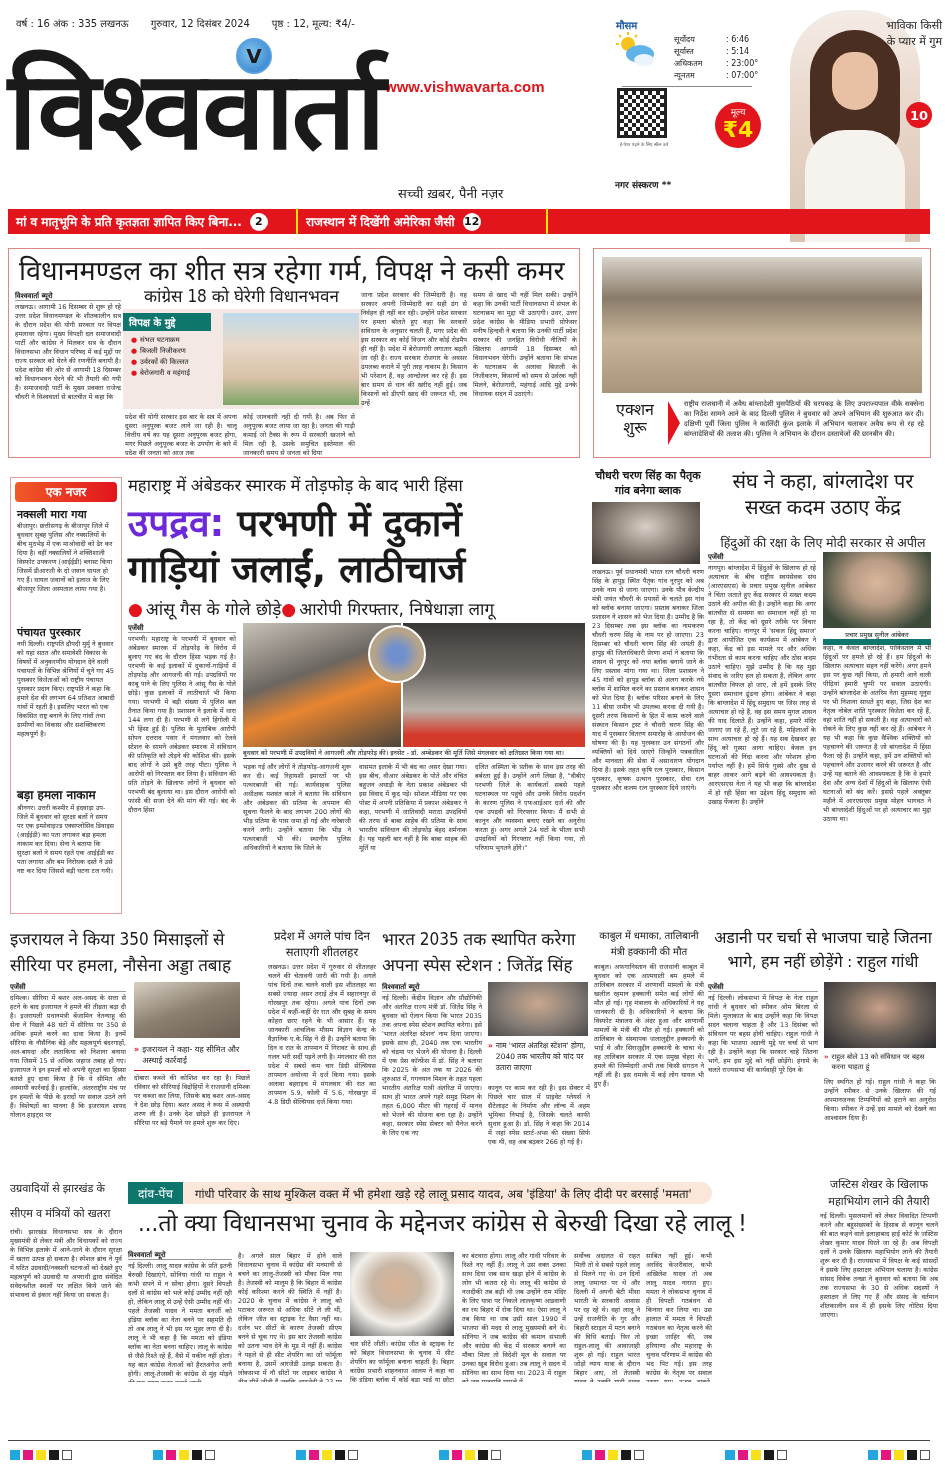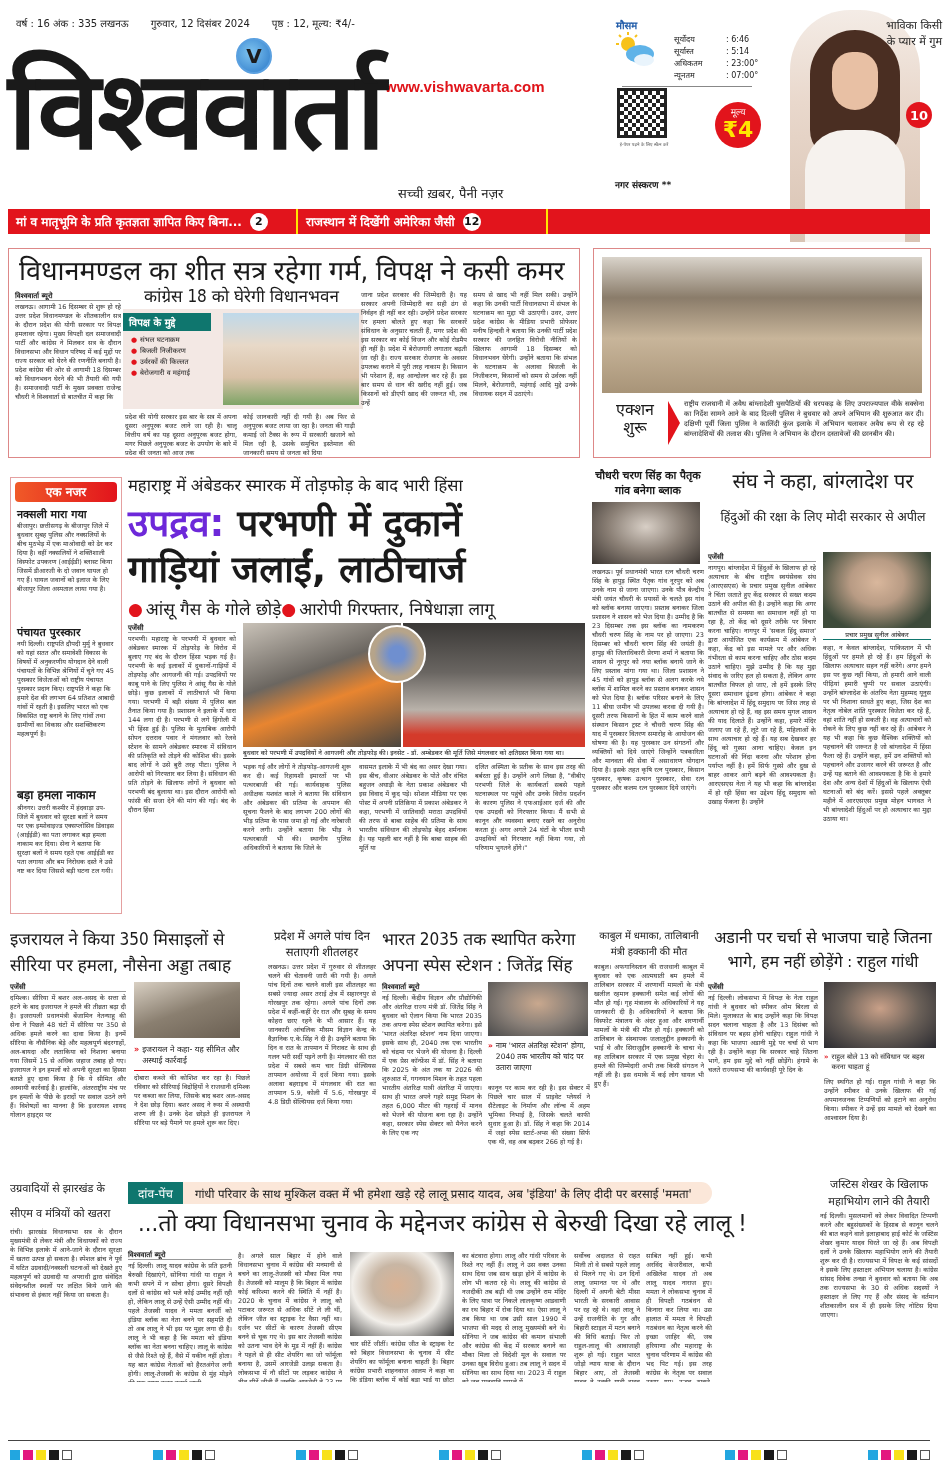--- a/index.html
+++ b/index.html
@@ -180,26 +180,27 @@
 
 <div class="abs" style="top:468px;left:592px;width:112px;height:440px">
   <div class="hl" style="font-size:11px;font-weight:700;text-align:center;line-height:15px">चौधरी चरण सिंह का पैतृक गांव बनेगा ब्लाक</div>
   <div class="photo" style="position:relative;margin-top:4px;width:108px;height:62px;background:radial-gradient(ellipse at 50% 40%,#d8cfc6 0%,#8a7f75 50%,#3a3430 100%)"></div>
   <div class="txt" style="margin-top:4px;height:350px">लखनऊ। पूर्व प्रधानमंत्री भारत रत्न चौधरी चरण सिंह के हापुड़ स्थित पैतृक गांव नूरपुर को अब उनके नाम से जाना जाएगा। उनके पौत्र केन्द्रीय मंत्री जयंत चौधरी के प्रयासों के चलते इस गांव को ब्लॉक बनाया जाएगा। प्रस्ताव बनाकर जिला प्रशासन ने शासन को भेज दिया है। उम्मीद है कि 23 दिसम्बर तक इस ब्लॉक का नामकरण चौधरी चरण सिंह के नाम पर हो जाएगा। 23 दिसम्बर को चौधरी चरण सिंह की जयंती है। हापुड़ की जिलाधिकारी प्रेरणा शर्मा ने बताया कि शासन से नूरपुर को नया ब्लॉक बनाये जाने के लिए प्रस्ताव मांगा गया था। जिला प्रशासन ने 45 गांवों को हापुड़ ब्लॉक से अलग करके नये ब्लॉक में शामिल करने का प्रस्ताव बनाकर शासन को भेज दिया है। ब्लॉक परिसर बनाने के लिए 11 बीघा जमीन भी उपलब्ध करवा दी गयी है। दूसरी तरफ किसानों के हित में काम करने वाले संस्थान किसान ट्रस्ट ने चौधरी चरण सिंह की याद में पुरस्कार वितरण समारोह के आयोजन की घोषणा की है। यह पुरस्कार उन संगठनों और व्यक्तियों को दिये जाएंगे जिन्होंने पत्रकारिता और मानवता की सेवा में असाधारण योगदान दिया है। इसके तहत कृषि रत्न पुरस्कार, किसान पुरस्कार, कृषक उत्थान पुरस्कार, सेवा रत्न पुरस्कार और कलम रत्न पुरस्कार दिये जाएंगे।</div>
 </div>
 
 <div class="abs" style="top:468px;left:708px;width:230px;height:440px">
   <div class="hl" style="font-size:20px;text-align:center;line-height:26px">
     <div>संघ ने कहा, बांग्लादेश पर</div>
+    <div>सख्त कदम उठाए केंद्र</div>
   </div>
   <div class="hl" style="font-size:12.5px;text-align:center;margin-top:16px">हिंदुओं की रक्षा के लिए मोदी सरकार से अपील</div>
   <div style="position:absolute;top:84px;left:0;width:108px;font-size:7px;font-weight:700;border-bottom:1px solid #999">एजेंसी</div>
   <div class="txt" style="position:absolute;top:96px;left:0;width:108px;height:340px">नागपुर। बांग्लादेश में हिंदुओं के खिलाफ हो रहे अत्याचार के बीच राष्ट्रीय स्वयंसेवक संघ (आरएसएस) के प्रचार प्रमुख सुनील आंबेकर ने चिंता जताते हुए केंद्र सरकार से सख्त कदम उठाने की अपील की है। उन्होंने कहा कि अगर बातचीत से समस्या का समाधान नहीं हो पा रहा है, तो केंद्र को दूसरे तरीके पर विचार करना चाहिए। नागपुर में 'सकल हिंदू समाज' द्वारा आयोजित एक कार्यक्रम में आंबेकर ने कहा, केंद्र को इस मामले पर और अधिक गंभीरता से काम करना चाहिए और ठोस कदम उठाने चाहिए। मुझे उम्मीद है कि यह मुद्दा संवाद के जरिए हल हो सकता है, लेकिन अगर बातचीत विफल हो जाए, तो हमें इसके लिए दूसरा समाधान ढूंढना होगा। आंबेकर ने कहा कि बांग्लादेश में हिंदू समुदाय पर जिस तरह से अत्याचार हो रहे हैं, वह इस समय मुगल शासन की याद दिलाते हैं। उन्होंने कहा, हमारे मंदिर जलाए जा रहे हैं, लूटे जा रहे हैं, महिलाओं के साथ अत्याचार हो रहे हैं। यह सब देखकर हर हिंदू को गुस्सा आना चाहिए। केवल इन घटनाओं की निंदा करना और परेशान होना पर्याप्त नहीं है। हमें सिर्फ गुस्से और दुख से बाहर आकर आगे बढ़ने की आवश्यकता है। आरएसएस नेता ने यह भी कहा कि बांग्लादेश में हो रही हिंसा का उद्देश्य हिंदू समुदाय को उखाड़ फेंकना है। उन्होंने</div>
   <div class="photo" style="top:84px;left:115px;width:108px;height:76px;background:radial-gradient(ellipse at 50% 40%,#d9b79c 0%,#b89b84 35%,#3d4a3a 80%)"></div>
-  <div style="position:absolute;top:162px;left:115px;width:108px;font-size:6.5px;text-align:center;border-bottom:1px solid #0f766e">प्रचार प्रमुख सुनील आंबेकर</div>
+  <div style="position:absolute;top:162px;left:115px;width:108px;font-size:6.5px;text-align:center;border-bottom:6px solid #0f766e">प्रचार प्रमुख सुनील आंबेकर</div>
   <div class="txt" style="position:absolute;top:176px;left:115px;width:108px;height:260px">कहा, न केवल बांग्लादेश, पाकिस्तान में भी हिंदुओं पर हमले हो रहे हैं। हम हिंदुओं के खिलाफ अत्याचार सहन नहीं करेंगे। अगर हमने इस पर कुछ नहीं किया, तो हमारी आने वाली पीढ़ियां हमारी चुप्पी पर सवाल उठाएंगी। उन्होंने बांग्लादेश के अंतरिम नेता मुहम्मद यूनुस पर भी निशाना साधते हुए कहा, जिस देश का नेतृत्व नोबेल शांति पुरस्कार विजेता कर रहे हैं, वहां शांति नहीं हो सकती है। वह अत्याचारों को रोकने के लिए कुछ नहीं कर रहे हैं। आंबेकर ने यह भी कहा कि कुछ वैश्विक शक्तियों को पहचानने की जरूरत है जो बांग्लादेश में हिंसा फैला रहे हैं। उन्होंने कहा, हमें उन शक्तियों को पहचानने और उजागर करने की जरूरत है और उन्हें यह बताने की आवश्यकता है कि वे हमारे देश और अन्य देशों में हिंदुओं के खिलाफ ऐसी घटनाओं को बंद करें। इससे पहले अक्तूबर महीने में आरएसएस प्रमुख मोहन भागवत ने भी बांग्लादेशी हिंदुओं पर हो अत्याचार का मुद्दा उठाया था।</div>
 </div>
 
 <div class="abs" style="top:926px;left:10px;width:252px;height:240px">
   <div class="hl" style="font-size:17px;line-height:26px">इजरायल ने किया 350 मिसाइलों से सीरिया पर हमला, नौसेना अड्डा तबाह</div>
   <div style="position:absolute;top:56px;left:0;width:116px;font-size:7px;font-weight:700;border-bottom:1px solid #999">एजेंसी</div>
   <div class="txt" style="position:absolute;top:68px;left:0;width:116px;height:170px">दमिश्क। सीरिया में बशर अल-असद के सत्ता से हटने के बाद इजरायल ने हमले की तीव्रता बढ़ा दी है। इजरायली प्रधानमंत्री बेंजामिन नेतन्याहू की सेना ने पिछले 48 घंटों में सीरिया पर 350 से अधिक हमले करने का दावा किया है। इनमें सीरिया के नौसैनिक बेड़े और महत्वपूर्ण बंदरगाहों, अल-बायदा और लताकिया को निशाना बनाया गया जिसमें 15 से अधिक जहाज तबाह हो गए। इजरायल ने इन हमलों को अपनी सुरक्षा का हिस्सा बताते हुए दावा किया है कि ये सीमित और अस्थायी कार्रवाई है। हालांकि, अंतरराष्ट्रीय मंच पर इन हमलों के पीछे के इरादों पर सवाल उठने लगे हैं। विशेषज्ञों का मानना है कि इजरायल शायद गोलान हाइट्स पर</div>
   <div class="photo" style="top:56px;left:124px;width:106px;height:56px;background:linear-gradient(160deg,#d9d0c3,#8a7f70 50%,#6a5f52)"></div>
   <div style="position:absolute;top:118px;left:124px;width:116px;font-size:8px;line-height:11px;display:flex">
     <span style="color:#e2141c;font-weight:700;margin-right:3px">»</span>

